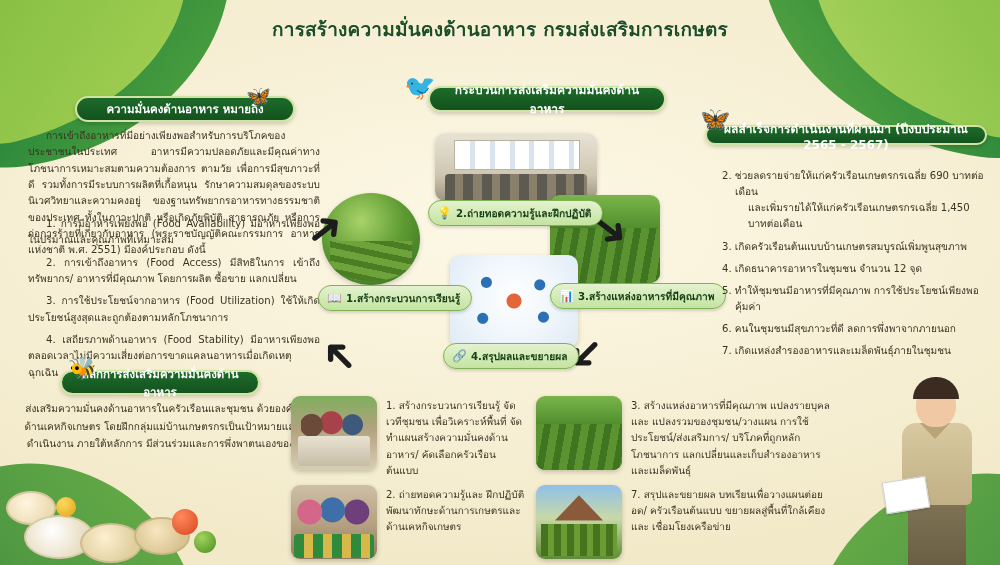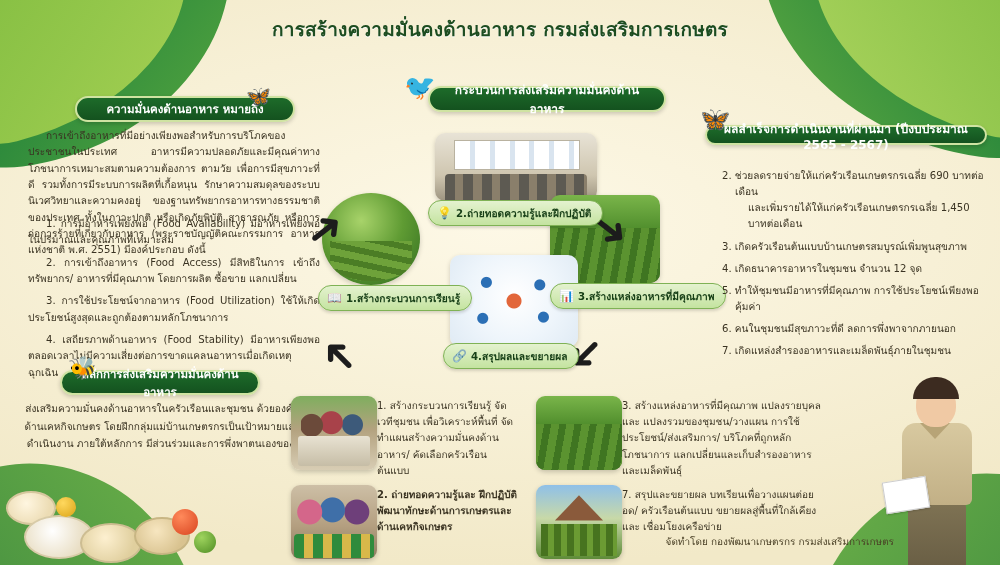--- a/index.html
+++ b/index.html
@@ -106,28 +106,28 @@
   #cimg-top{left:135px;top:18px;width:162px;height:68px;}
   #cimg-left{left:22px;top:78px;width:98px;height:92px;border-radius:50%;}
   #cimg-right{left:250px;top:80px;width:110px;height:88px;}
   #cimg-center{left:150px;top:140px;width:128px;height:92px;}
   .arrow{position:absolute;font-size:44px;color:#1c1c1c;line-height:1;font-weight:bold;}
   #arr-1{left:6px;top:92px;transform:rotate(-38deg);}
   #arr-2{left:292px;top:92px;transform:rotate(38deg);}
   #arr-3{left:268px;top:218px;transform:rotate(135deg);}
   #arr-4{left:22px;top:218px;transform:rotate(-135deg) scaleY(-1);}
   
-  .card{position:absolute;display:flex;z-index:5;}
+  .card{position:absolute;display:flex;gap:9px;z-index:5;}
   .card .thumb{
     width:86px;height:74px;border-radius:9px;flex:0 0 86px;
     box-shadow:0 2px 5px rgba(0,0,0,.2);overflow:hidden;position:relative;
   }
   .card .ctext{font-size:10px;line-height:1.62;color:#3a3322;padding-top:2px;}
   #card1{left:291px;top:396px;width:240px;}
-  #card2{left:291px;top:485px;width:240px;font-weight:bold;}
+  #card2{left:291px;top:485px;width:240px;}
   #card3{left:536px;top:396px;width:300px;}
   #card4{left:536px;top:485px;width:300px;}
   #card1 .ctext,#card2 .ctext{width:142px;}
   #card3 .ctext,#card4 .ctext{width:202px;}
   .footer{
     position:absolute;right:106px;bottom:16px;z-index:6;
     font-size:10px;color:#4a4026;
   }
   
   .ph{width:100%;height:100%;position:relative;}
@@ -313,21 +313,20 @@
     <div class="ctext">3. สร้างแหล่งอาหารที่มีคุณภาพ แปลงรายบุคลและ แปลงรวมของชุมชน/วางแผน การใช้ประโยชน์/ส่งเสริมการ/ บริโภคที่ถูกหลักโภชนาการ แลกเปลี่ยนและเก็บสำรองอาหารและเมล็ดพันธุ์</div>
   </div>
 
   <div class="card" id="card4">
     <div class="thumb">
         <div class="ph ph-house"></div>
       </div>
     <div class="ctext">7. สรุปและขยายผล บทเรียนเพื่อวางแผนต่อยอด/ ครัวเรือนต้นแบบ ขยายผลสู่พื้นที่ใกล้เคียงและ เชื่อมโยงเครือข่าย</div>
   </div>
 
-  <div class="footer">จัดทำโดย กองพัฒนาเกษตรกร กรมส่งเสริมการเกษตร</div>
 
   <div id="farmer">
     <div class="f-legs"></div>
     <div class="f-body"></div>
     <div class="f-collar"></div>
     <div class="f-head"></div>
     <div class="f-hair"></div>
     <div class="f-paper"></div>
   </div>
 

